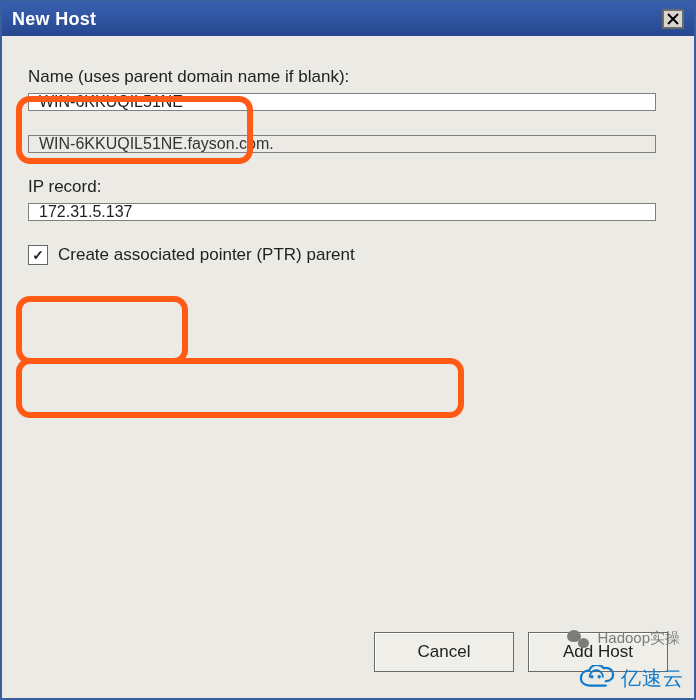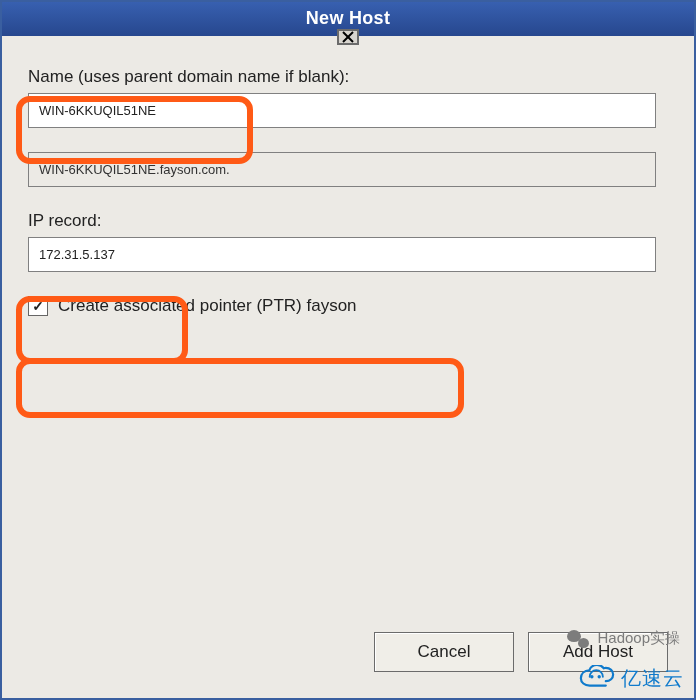--- a/index.html
+++ b/index.html
@@ -22,21 +22,20 @@
   .titlebar {
     background: linear-gradient(to bottom, #3860b0 0%, #27478e 100%);
     color: #ffffff;
     font-weight: bold;
     font-size: 18px;
     padding: 6px 10px;
     display: flex;
     align-items: center;
     justify-content: space-between;
     height: 22px;
-    flex-direction: column;
   }
   .titlebar .title-text {
     letter-spacing: 0.3px;
   }
   .close-btn {
     width: 22px;
     height: 20px;
     background: #d8d5cf;
     border: 2px solid #6b6b6b;
     box-sizing: border-box;
@@ -51,26 +50,26 @@
   .content {
     padding: 31px 26px 10px 26px;
   }
   .field-label {
     font-size: 17px;
     color: #222222;
     margin-bottom: 6px;
   }
   .input-box {
     width: 628px;
-    height: 35px;
+    height: 18px;
     border: 1px solid #808080;
     background: #ffffff;
     box-sizing: border-box;
     padding: 5px 10px;
-    font-size: 13px;
+    font-size: 16px;
     color: #222;
     font-family: Tahoma, Arial, sans-serif;
   }
   .input-box[readonly] {
     background: #eceae5;
     color: #333;
   }
   .spacer-lg { height: 24px; }
 
   .checkbox-row {
@@ -195,21 +194,21 @@
 
     <div class="field-label">IP record:</div>
     <input class="input-box" type="text" value="172.31.5.137" style="">
 
     <div class="spacer-lg"></div>
 
     <div class="checkbox-row">
       <div class="checkbox">
         <span>✓</span>
       </div>
-      <span>Create associated pointer (PTR) fayson</span>
+      <span>Create associated pointer (PTR) parent</span>
     </div>
 
   </div>
 
   <div class="highlight" style="left:14px; top:94px; width:225px; height:56px;"></div>
   <div class="highlight" style="left:14px; top:294px; width:160px; height:56px;"></div>
   <div class="highlight" style="left:14px; top:356px; width:436px; height:48px;"></div>
 
   <div class="button-row">
     <button class="btn">Cancel</button>

